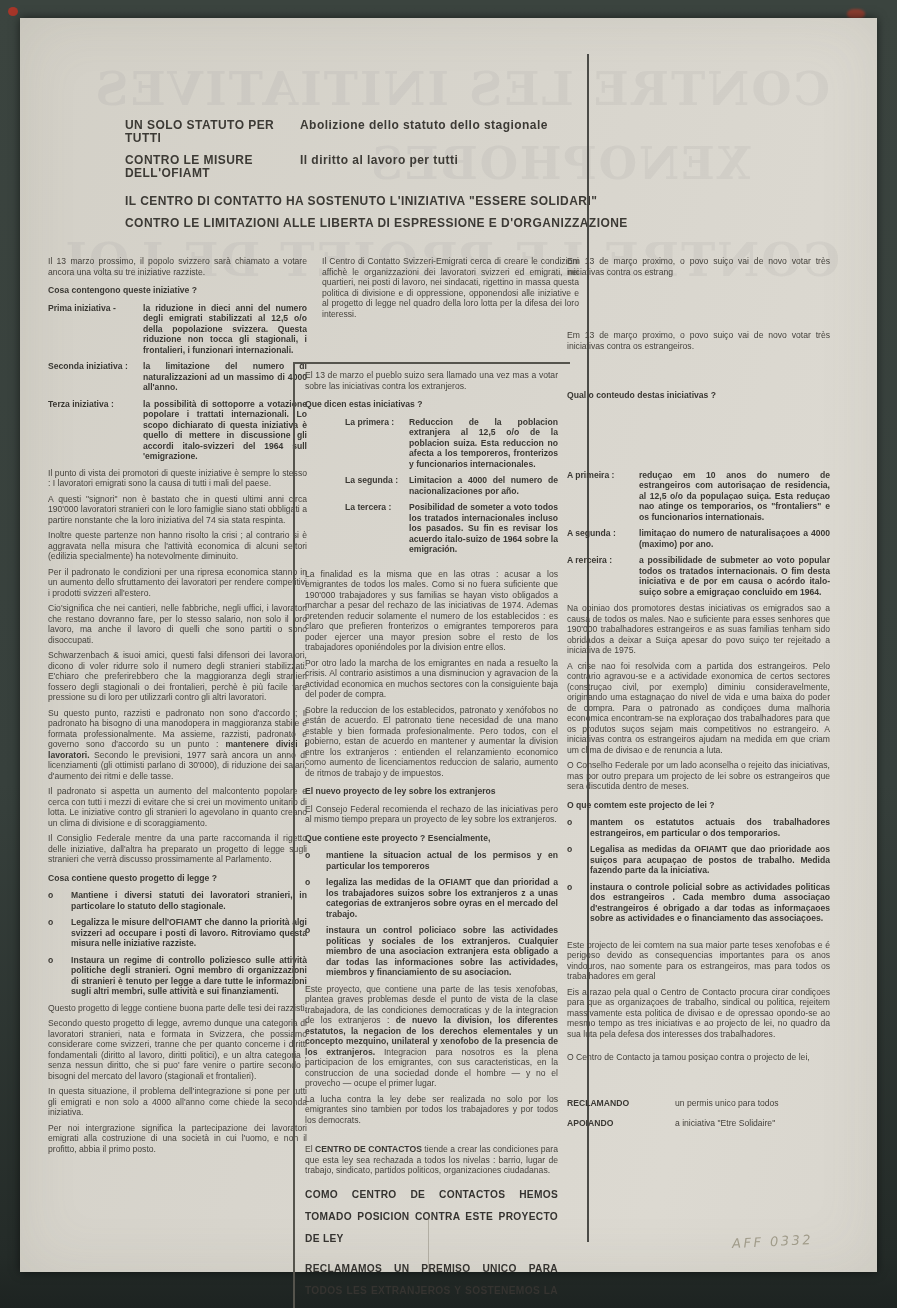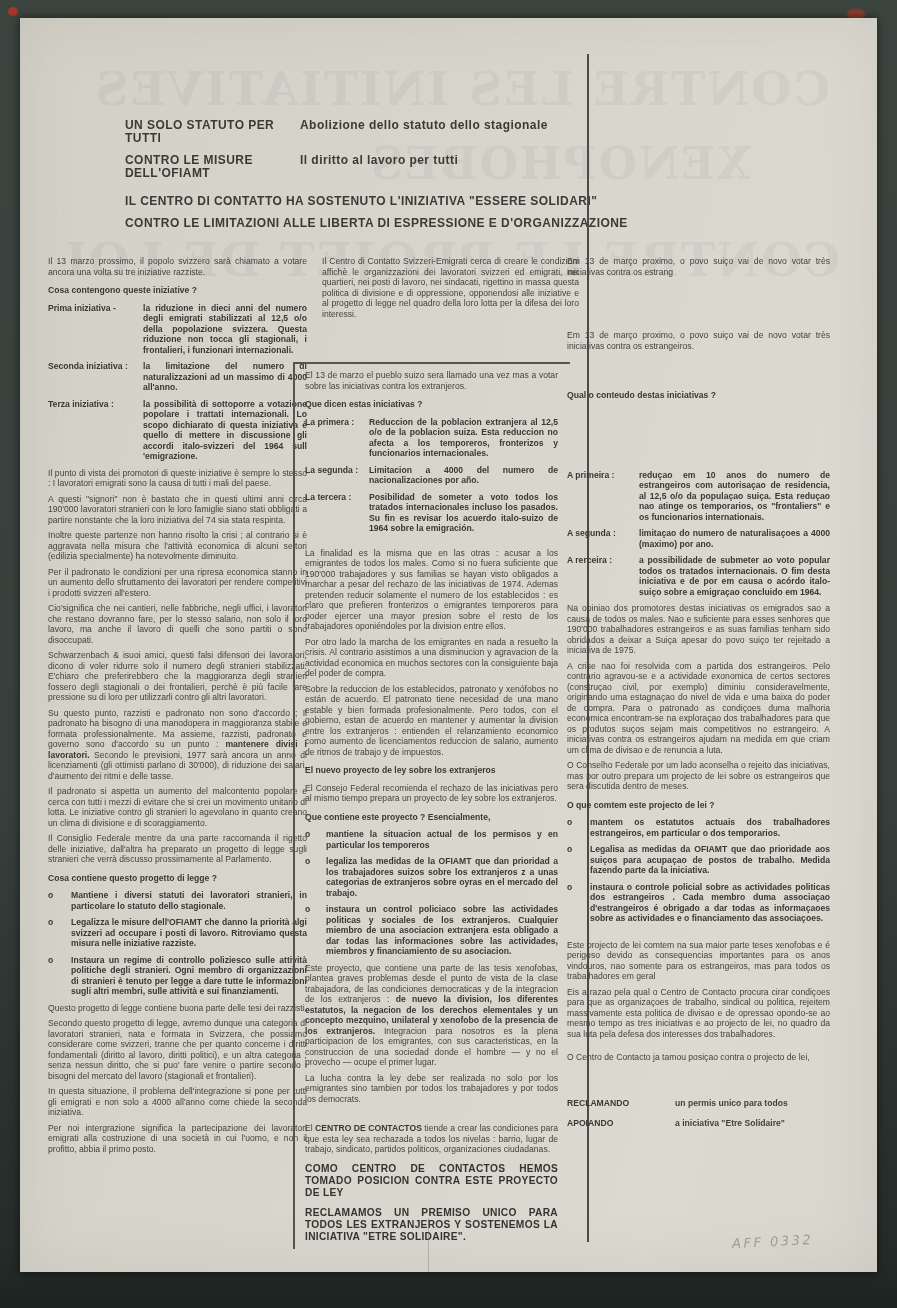--- a/index.html
+++ b/index.html
@@ -43,28 +43,28 @@
   .esbox{
     position:absolute;left:273px;top:344px;width:277px;min-height:876px;
     border-top:2px solid #55544d;border-left:2px solid #55544d;box-sizing:border-box;
     padding:6px 10px 0 10px;
   }
   .esbox .col{position:static;width:253px;}
   .divider{position:absolute;left:567px;top:36px;width:2px;height:1188px;background:#4b4b47;}
   .para{text-align:justify;margin:0 0 5px 0;}
   .bld,.para .bld{font-weight:bold;color:#3a3833;}
   .hq{font-weight:bold;color:#3a3833;margin:8px 0 7px 0;}
-  .bigb{font-weight:bold;color:#353330;font-size:10.2px;line-height:12px;text-align:justify;
+  .bigb{font-weight:bold;color:#353330;font-size:10.2px;line-height:22px;text-align:justify;
     letter-spacing:.3px;margin:8px 0 6px 0;}
   .def{display:flex;margin:0 0 6px 0;font-weight:bold;color:#3a3833;}
   .def .dl{flex:0 0 95px;}
   .def .dx{flex:1 1 auto;text-align:justify;}
-  .es .def .dl{flex-basis:64px;}
+  .es .def .dl{flex-basis:64px;margin-left:40px;}
   .col3 .def .dl{flex-basis:72px;}
-  .def.nb .dx{font-weight:bold;color:#45423c;padding-left:36px;}
+  .def.nb .dx{font-weight:normal;color:#45423c;padding-left:36px;}
   .oitem{display:flex;margin:0 0 6px 0;font-weight:bold;color:#3a3833;}
   .oitem .om{flex:0 0 21px;}
   .col1 .oitem .om,.col3 .oitem .om{flex-basis:23px;}
   .oitem .ox{flex:1 1 auto;text-align:justify;}
   .gap{width:100%;}
   
   .pencil{
     position:absolute;left:712px;top:1216px;transform:rotate(-3deg);
     font-family:"DejaVu Sans",sans-serif;font-style:italic;font-size:13px;
     letter-spacing:2.5px;color:#97927f;opacity:.85;

